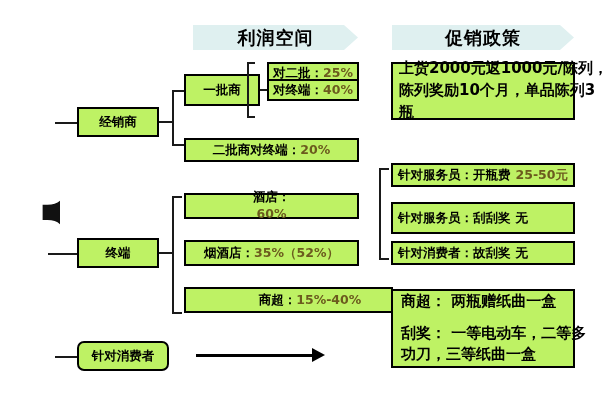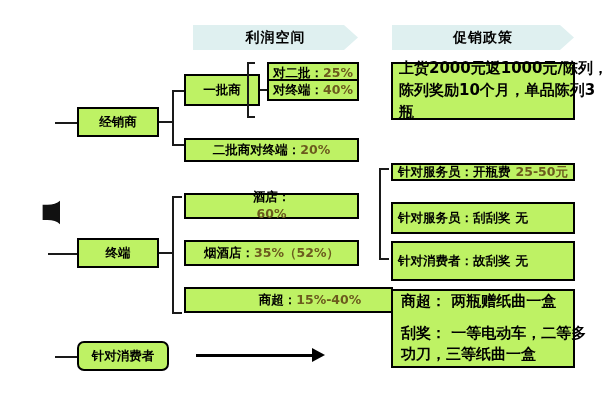--- a/index.html
+++ b/index.html
@@ -12,21 +12,21 @@
   }
   #canvas{position:absolute;left:0;top:0;width:604px;height:413px;}
 
   .abs{position:absolute;box-sizing:border-box;}
 
   
   .banner{
     background:#dff0f0;
     color:#000;
     font-weight:bold;
-    font-size:14px;
+    font-size:18px;
     display:flex;align-items:center;justify-content:center;
     clip-path:polygon(0 0, calc(100% - 14px) 0, 100% 50%, calc(100% - 14px) 100%, 0 100%);
     letter-spacing:1px;
   }
 
   
   .box{
     border:2px solid #000;
     background:#bef264;
     display:flex;align-items:center;justify-content:center;
@@ -166,31 +166,31 @@
       <div class="tb-line">瓶</div>
     </div>
   </div>
 
   <div class="abs" style="left:374px;top:168px;width:18px;height:92px;">
     <div class="abs vline" style="left:5px;top:0;width:2px;height:92px;"></div>
     <div class="abs hline" style="left:5px;top:0;width:10px;height:2px;"></div>
     <div class="abs hline" style="left:5px;top:90px;width:10px;height:2px;"></div>
   </div>
 
-  <div class="abs box left-align" style="left:391px;top:163px;width:184px;height:18px;">
+  <div class="abs box left-align" style="left:391px;top:163px;width:184px;height:24px;">
     <span>针对服务员：开瓶费</span>
     <span class="val" style="margin-left:5px;">25-50元</span>
   </div>
 
   <div class="abs box left-align" style="left:391px;top:202px;width:184px;height:32px;text-align:right;">
     <span>针对服务员：刮刮奖</span>
     <span style="margin-left:5px;">无</span>
   </div>
 
-  <div class="abs box left-align" style="left:391px;top:241px;width:184px;height:40px;">
+  <div class="abs box left-align" style="left:391px;top:241px;width:184px;height:24px;">
     <span>针对消费者：故刮奖</span>
     <span style="margin-left:5px;">无</span>
   </div>
 
   <div class="abs box multiline" style="left:391px;top:289px;width:184px;height:79px;justify-content:flex-start;padding:6px 8px;">
     <div class="txt-block">
       <div class="tb-line">商超：  两瓶赠纸曲一盒</div>
       <div class="tb-line" style="height:10px;"></div>
       <div class="tb-line">刮奖：  一等电动车，二等多</div>
       <div class="tb-line">功刀，三等纸曲一盒</div>

